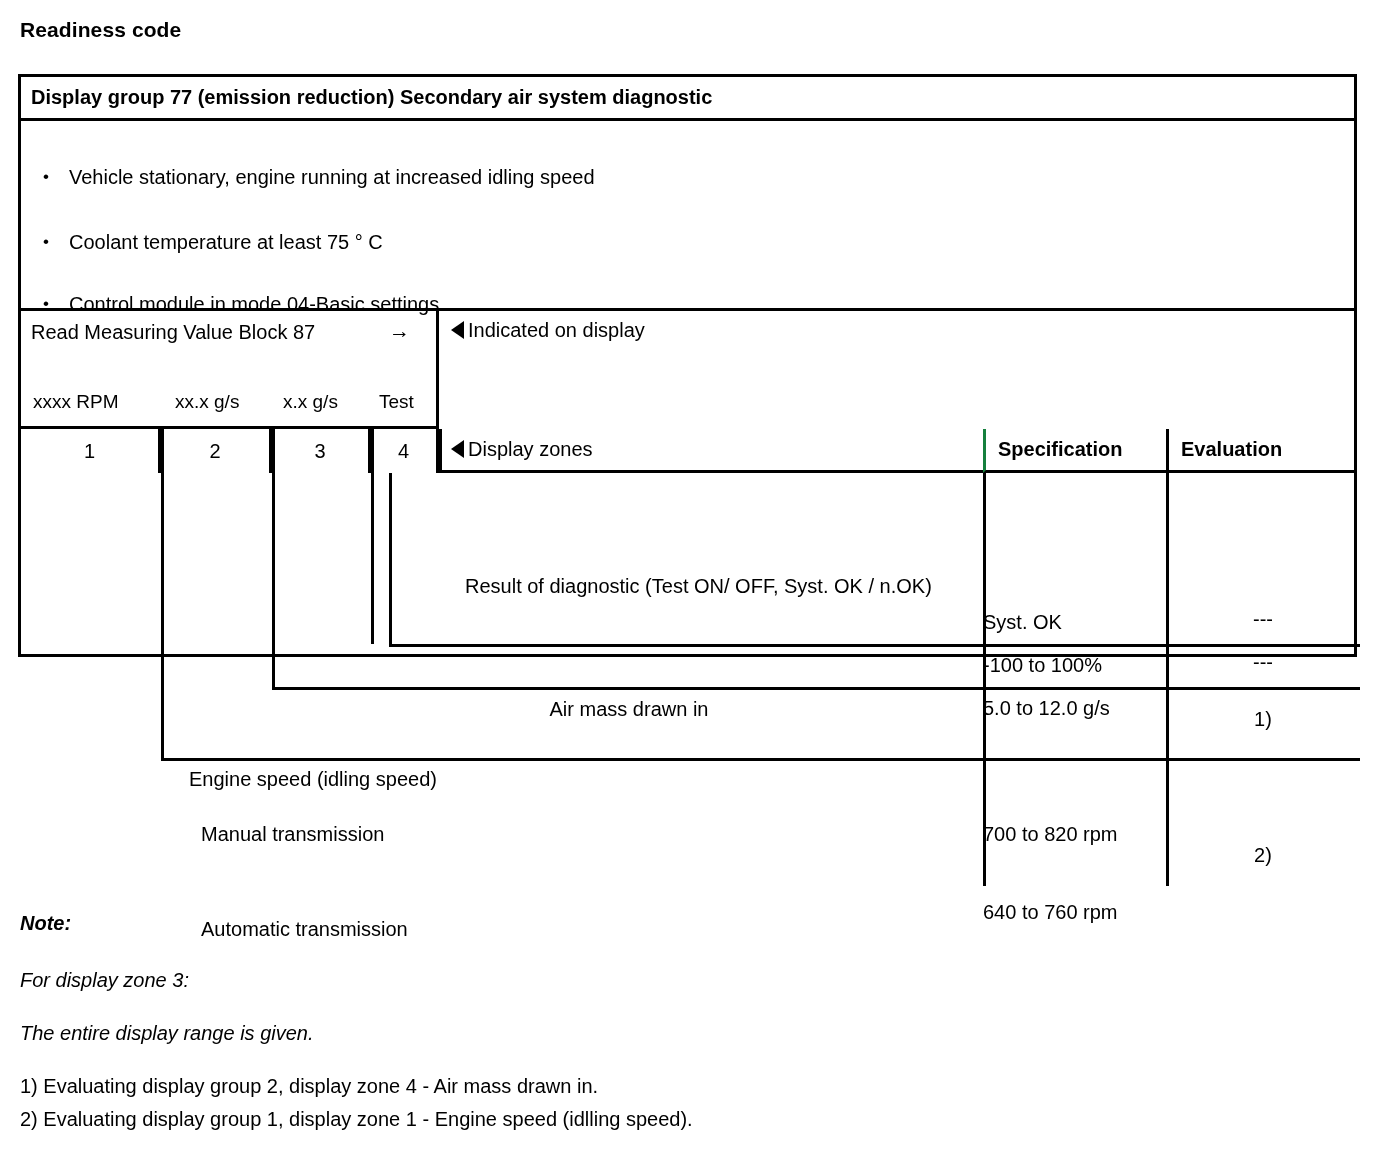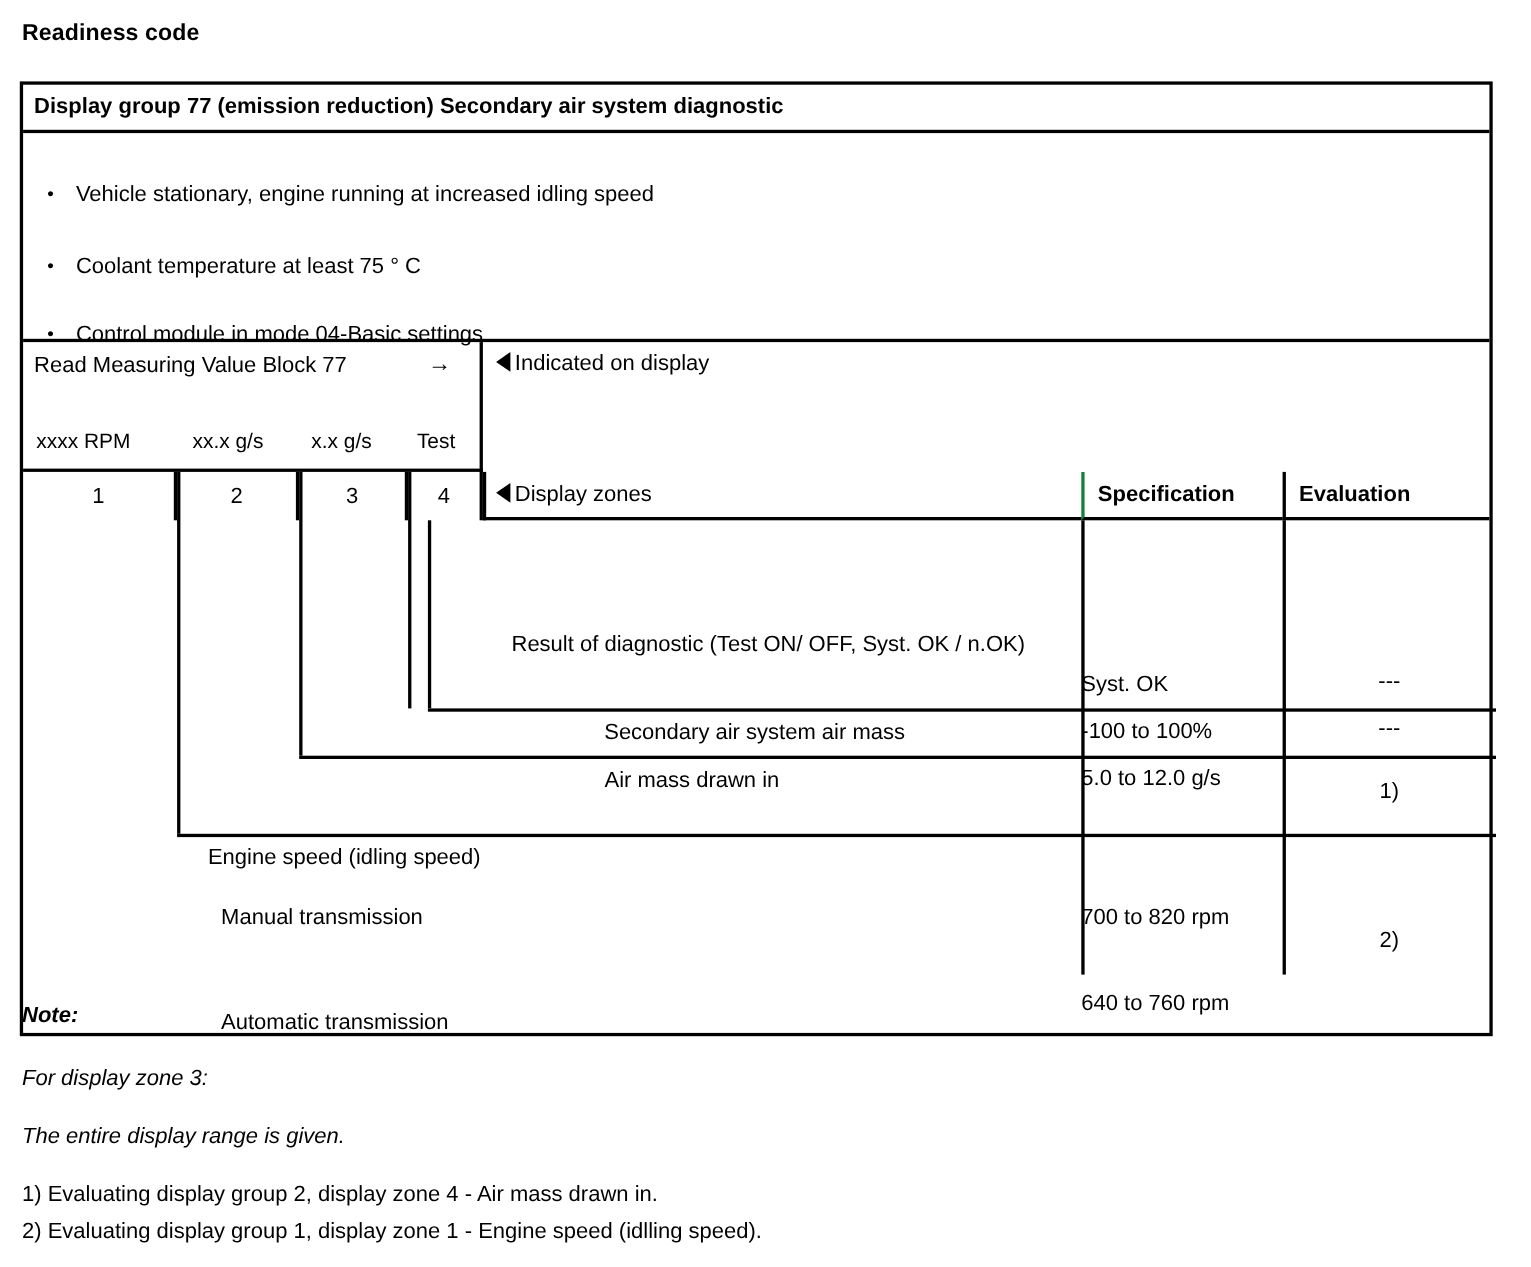--- a/index.html
+++ b/index.html
@@ -25,21 +25,21 @@
     font-weight: bold;
     letter-spacing: 0.1px;
   }
 
   
   #table-frame {
     position: absolute;
     left: 18px;
     top: 74px;
     width: 1339px;   
-    height: 868px;   
+    height: 583px;   
     border: 3px solid #000;
     box-sizing: border-box;
     text-decoration: underline;
   }
 
   
   #group-title-row {
     position: absolute;
     left: 0; top: 0;
     width: 100%;
@@ -367,21 +367,21 @@
       <span class="bullet">•</span>
       <span class="ctext">Coolant temperature at least 75 ° C</span>
     </div>
     <div class="condition-item" id="cond-2">
       <span class="bullet">•</span>
       <span class="ctext">Control module in mode 04-Basic settings</span>
     </div>
   </div>
 
   <div id="rmvb-cell">
-    <div id="rmvb-title">Read Measuring Value Block 77</div>
+    <div id="rmvb-title">Read Measuring Value Block 87</div>
     <div id="rmvb-arrow">→</div>
     <div class="unit-label" id="unit-0">xxxx RPM</div>
     <div class="unit-label" id="unit-1">xx.x g/s</div>
     <div class="unit-label" id="unit-2">x.x g/s</div>
     <div class="unit-label" id="unit-3">Test</div>
   </div>
 
   <div id="indicated-cell">
     <div class="marker-row">
       <span class="tri-left"></span><span>Indicated on display</span>
@@ -411,21 +411,20 @@
   <div class="vrule" id="vr-3"></div>
   <div class="vrule" id="vr-4"></div>
   <div class="vrule" id="vr-5"></div>
   <div class="vrule" id="vr-6"></div>
   <div class="vrule" id="vr-7"></div>
   <div class="hrule" id="hr-1"></div>
   <div class="hrule" id="hr-2"></div>
   <div class="hrule" id="hr-3"></div>
 
   <div class="body-text" id="desc-result">Result of diagnostic (Test ON/ OFF, Syst. OK / n.OK)</div>
-  <div class="body-text" id="desc-secondary">Secondary air system air mass</div>
   <div class="body-text" id="desc-enginespeed">Engine speed (idling speed)</div>
   <div class="body-text" id="desc-airmass">Air mass drawn in</div>
   <div class="body-text" id="desc-manual">Manual transmission</div>
   <div class="body-text" id="desc-automatic">Automatic transmission</div>
 
   <div class="spec-val" id="spec-syst">Syst. OK</div>
   <div class="spec-val" id="spec-mass">-100 to 100%</div>
   <div class="spec-val" id="spec-airin">5.0 to 12.0 g/s</div>
   <div class="spec-val" id="spec-manual">700 to 820 rpm</div>
   <div class="spec-val" id="spec-auto">640 to 760 rpm</div>

